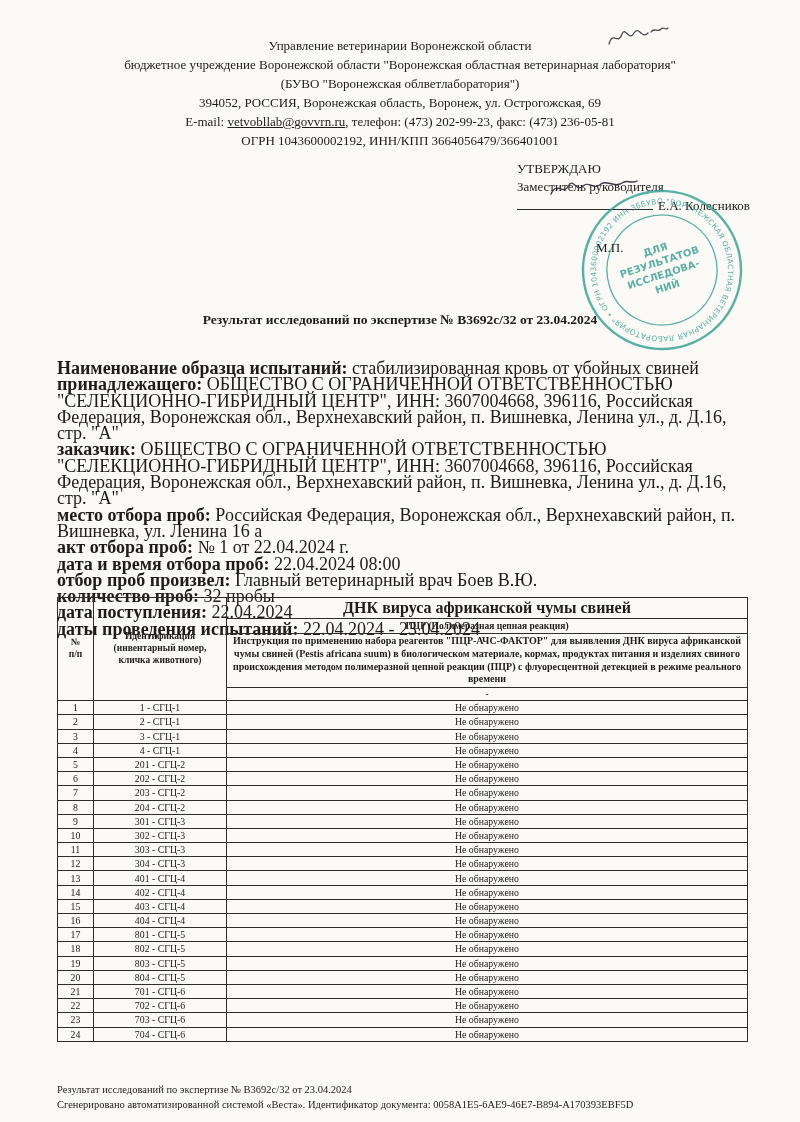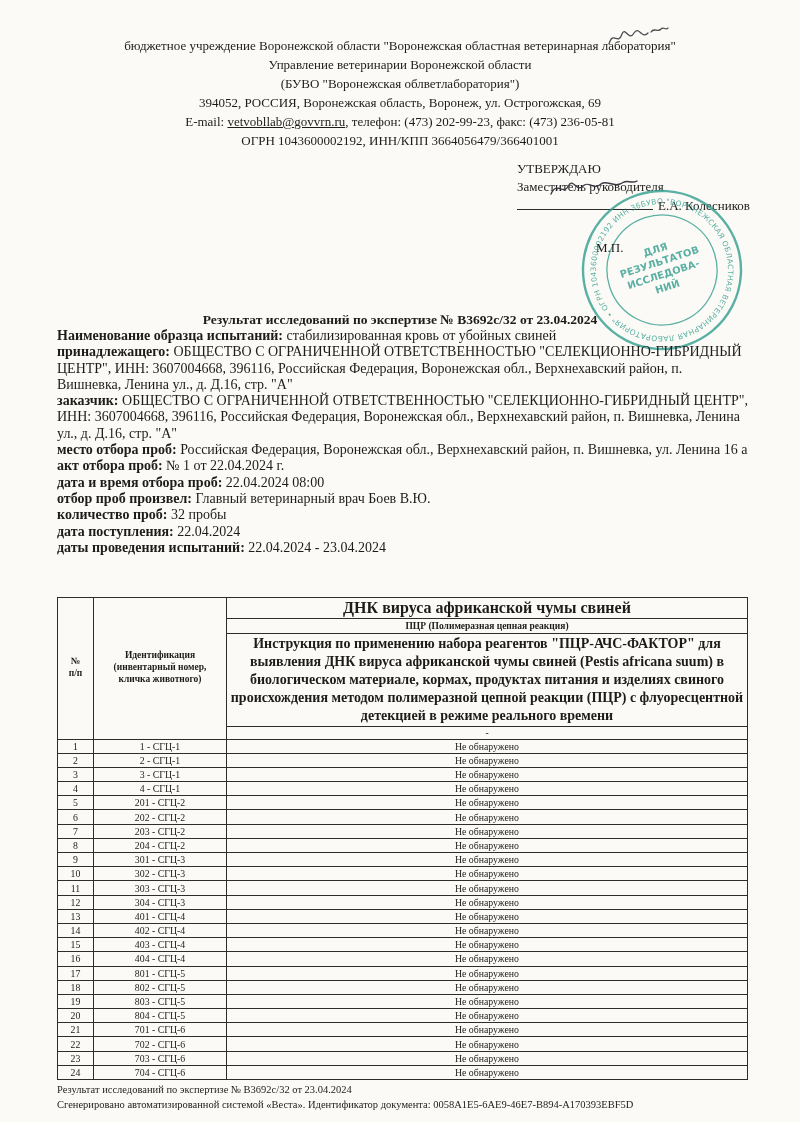--- a/index.html
+++ b/index.html
@@ -21,51 +21,51 @@
   .approval-date { margin-top:3px; }
   .signature-svg { position:absolute; left:548px; top:176px; }
   .scribble-top { position:absolute; left:606px; top:22px; }
   
   .stamp-wrap { position:absolute; left:578px; top:186px; width:168px; height:168px;
     transform:rotate(-18deg); opacity:.78; font-family:"DejaVu Sans",sans-serif; }
   .mp-label { position:absolute; left:596px; top:240px; font-size:13px; }
   
   .doc-title { position:absolute; top:312px; left:0; width:100%; text-align:center;
     font-weight:bold; font-size:13.5px; }
-  .doc-body { position:absolute; top:328px; left:57px; width:691px;
-    font-size:14px; line-height:16.3px; }
+  .doc-body { position:absolute; top:360px; left:57px; width:691px;
+    font-size:18px; line-height:16.3px; }
   .field-label { font-weight:bold; }
   
   .results-table { position:absolute; top:597px; left:57px; width:691px;
     border-collapse:collapse; table-layout:fixed; }
   .results-table th, .results-table td {
     border:1px solid #2e2d2b; text-align:center; vertical-align:middle; padding:1px 3px; }
   .c-num { width:36px; font-size:9.5px; font-weight:bold; white-space:pre-line; line-height:1.25; }
   .c-id  { width:133px; font-size:9.5px; font-weight:bold; white-space:pre-line; line-height:1.25; }
   .th-h1 { font-size:16px; font-weight:bold; height:16px; }
   .th-h2 { font-size:9.5px; font-weight:bold; height:15px;margin-left:44px; }
-  .th-h3 { font-size:14px; font-weight:bold; line-height:1.28; padding:2px 8px; }
+  .th-h3 { font-size:10px; font-weight:bold; line-height:1.28; padding:2px 8px; }
   .th-h4 { font-size:9.5px; font-weight:normal; height:13px; }
   .results-table tbody td { font-size:9.8px; height:14.2px; padding:0 3px; }
   
   .doc-footer { position:absolute; top:1082px; left:57px; width:705px;
     font-size:10.5px; line-height:15px; }
 </style>
 </head>
 <body>
 
 <div class="page">
 
   <svg class="scribble-top" width="64" height="30" viewBox="0 0 64 30">
     <path d="M3,22 C7,8 12,24 16,12 C19,4 23,20 28,11 C33,3 36,18 42,11 M45,10 c3,-5 7,1 10,-3 c2,-3 5,2 7,-1" fill="none" stroke="#4a4a50" stroke-width="1.3" stroke-linecap="round"></path>
   </svg>
 
   <div class="doc-header">
+    <div>Управление ветеринарии Воронежской области</div>
     <div>бюджетное учреждение Воронежской области "Воронежская областная ветеринарная лаборатория"</div>
-    <div>Управление ветеринарии Воронежской области</div>
     <div>(БУВО "Воронежская облветлаборатория")</div>
     <div>394052, РОССИЯ, Воронежская область, Воронеж, ул. Острогожская, 69</div>
     <div>
       <span>E-mail: </span><span class="email-link">vetvobllab@govvrn.ru</span><span>,   телефон: (473) 202-99-23, факс: (473) 236-05-81</span>
     </div>
     <div>ОГРН 1043600002192, ИНН/КПП 3664056479/366401001</div>
   </div>
 
   <div class="approval">
     <div>УТВЕРЖДАЮ</div>

